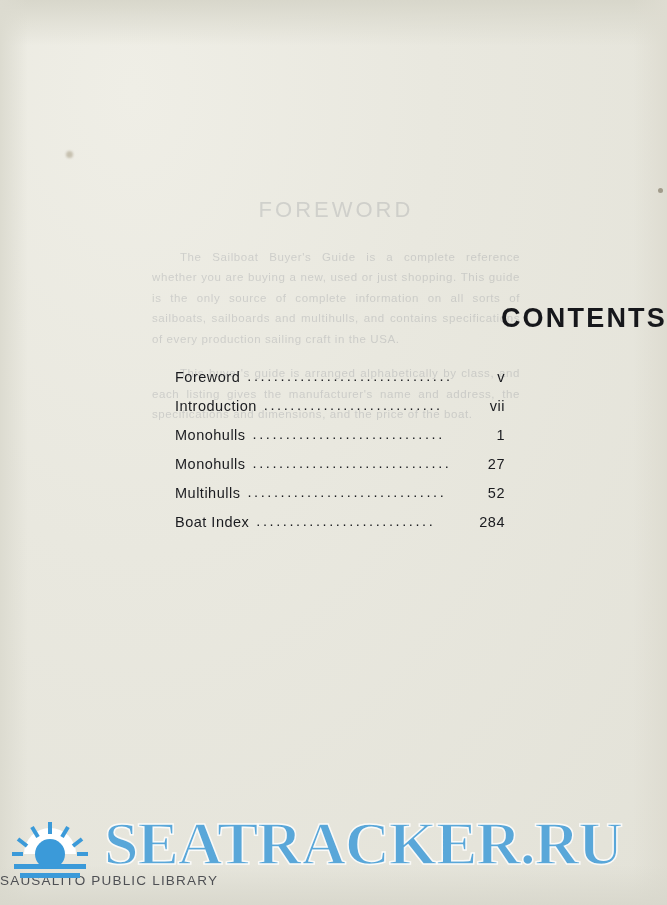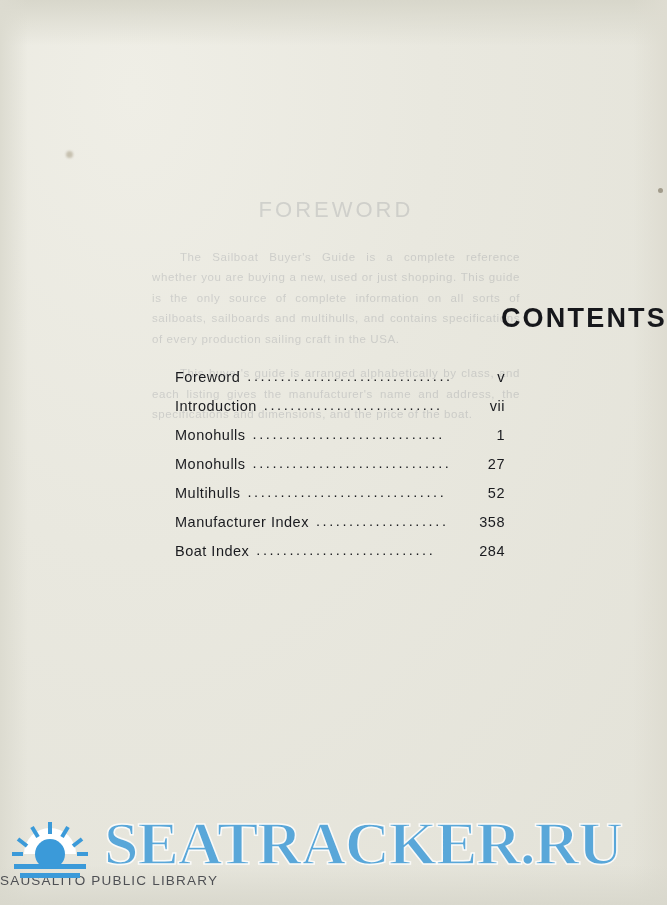--- a/index.html
+++ b/index.html
@@ -222,25 +222,20 @@
       <span class="toc-dots">..............................</span>
       <span class="toc-page">27</span>
     </div>
 
     <div class="toc-row">
       <span class="toc-label">Multihulls</span>
       <span class="toc-dots">..............................</span>
       <span class="toc-page">52</span>
     </div>
 
-    <div class="toc-row">
-      <span class="toc-label">Manufacturer Index</span>
-      <span class="toc-dots">....................</span>
-      <span class="toc-page">358</span>
-    </div>
 
     <div class="toc-row">
       <span class="toc-label">Boat Index</span>
       <span class="toc-dots">...........................</span>
       <span class="toc-page">284</span>
     </div>
 
   </div>
 
   <div class="stamp">SAUSALITO PUBLIC LIBRARY</div>

